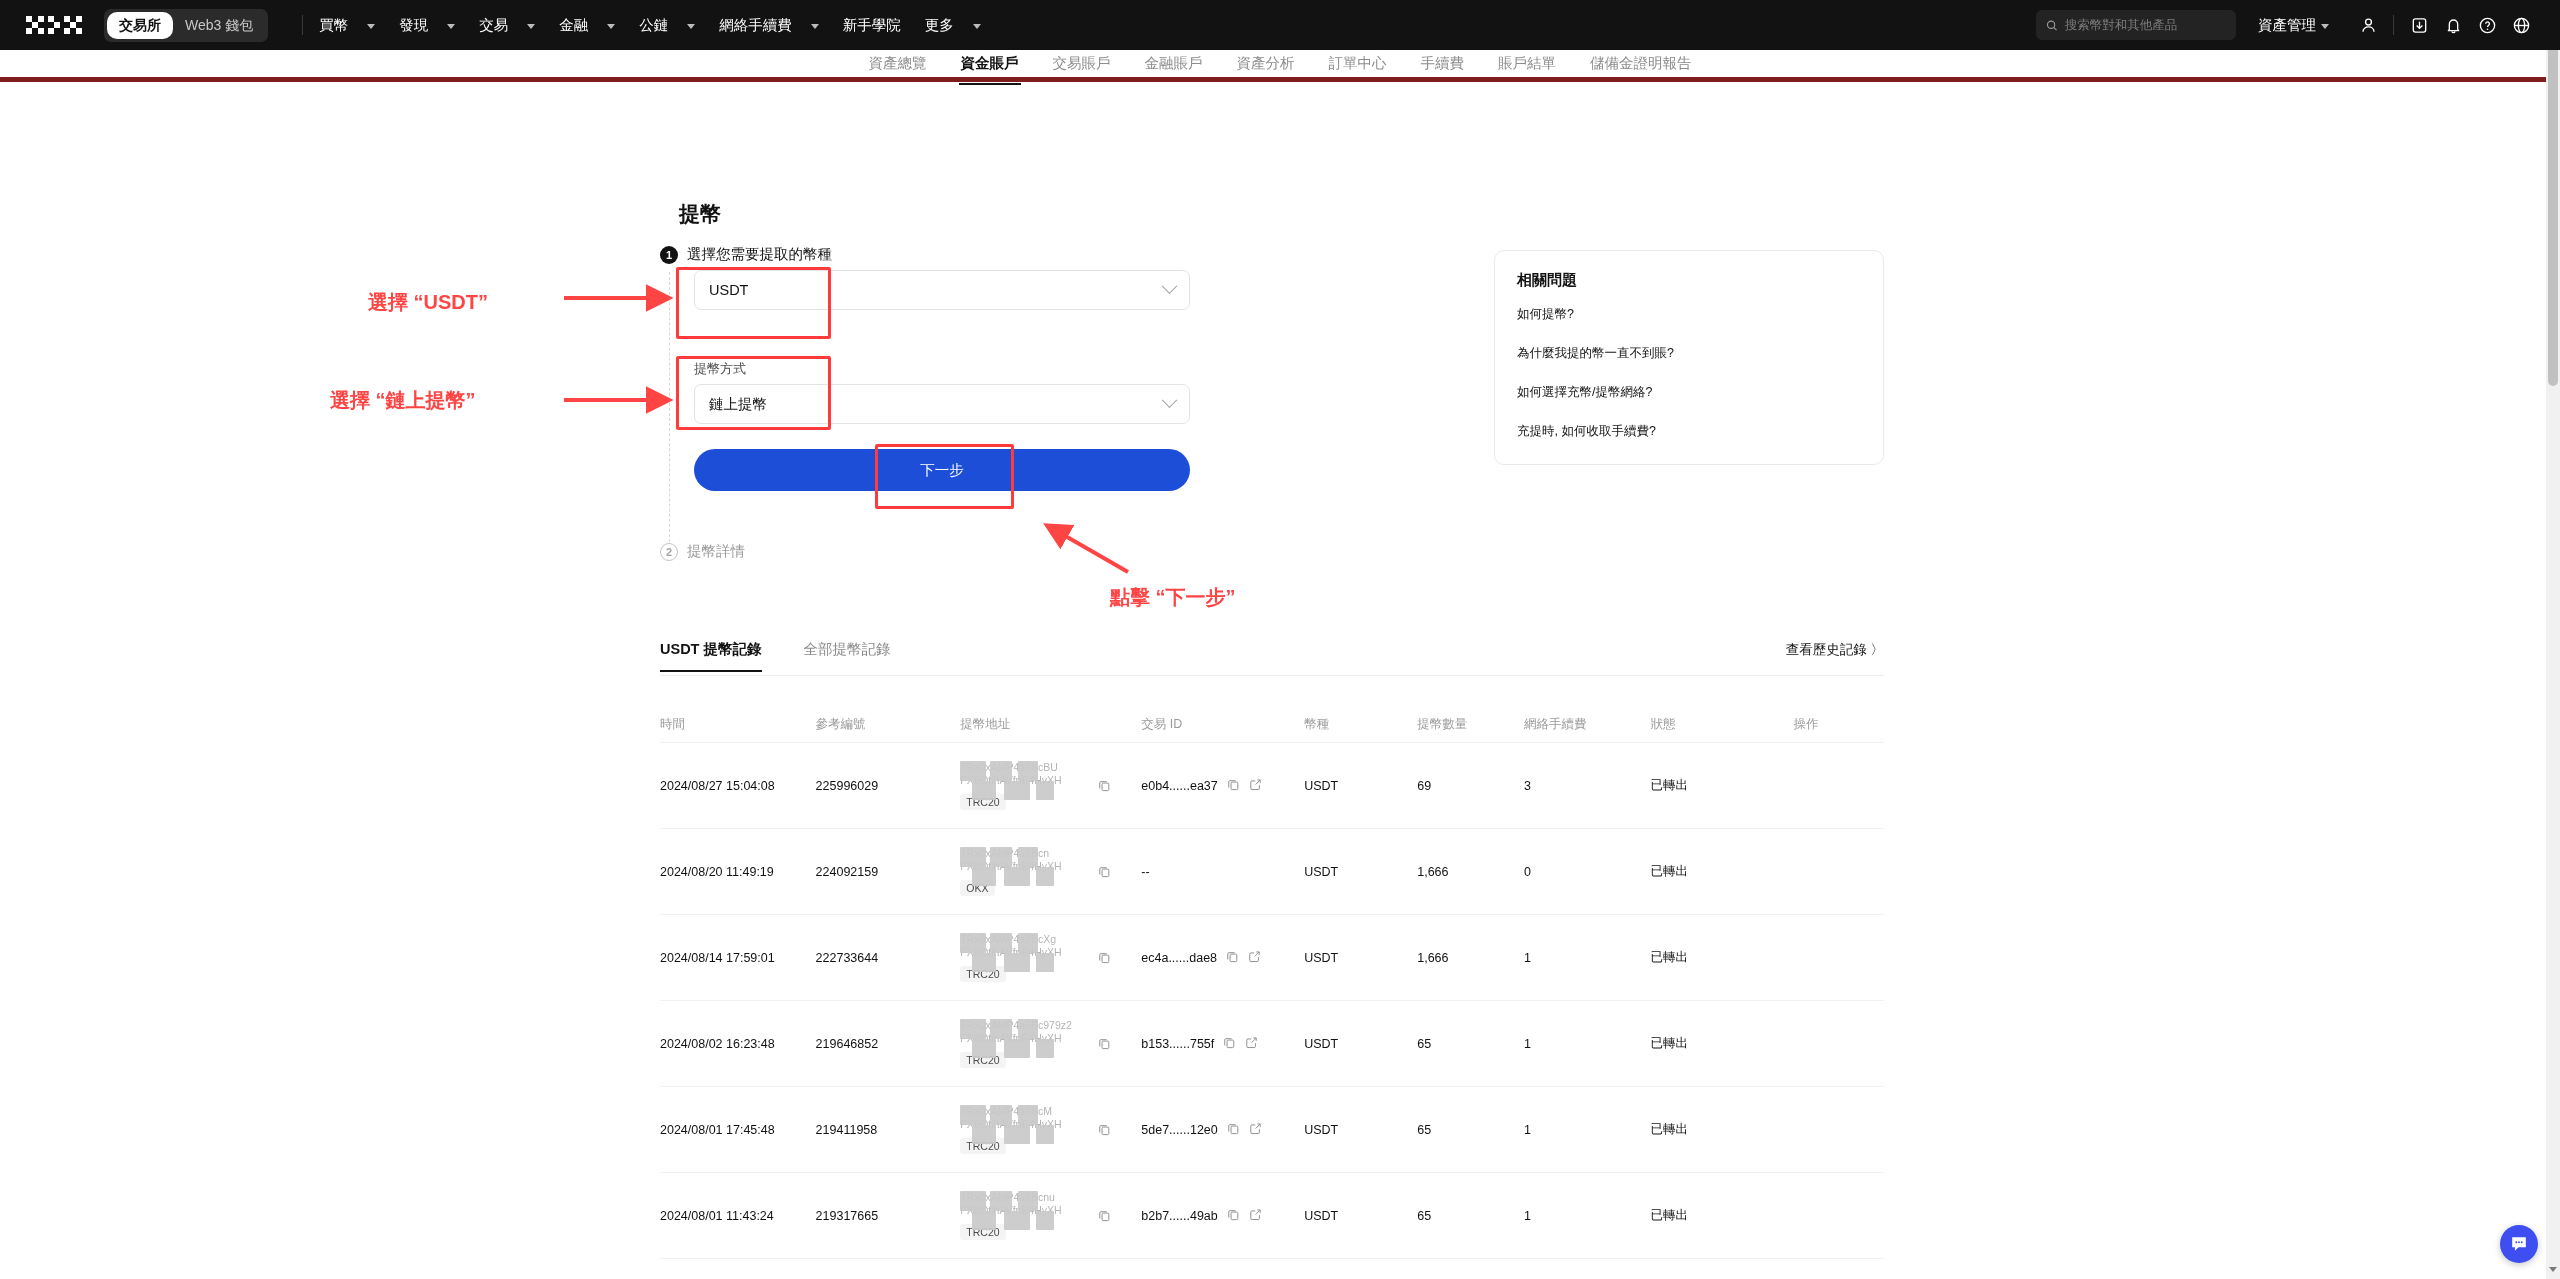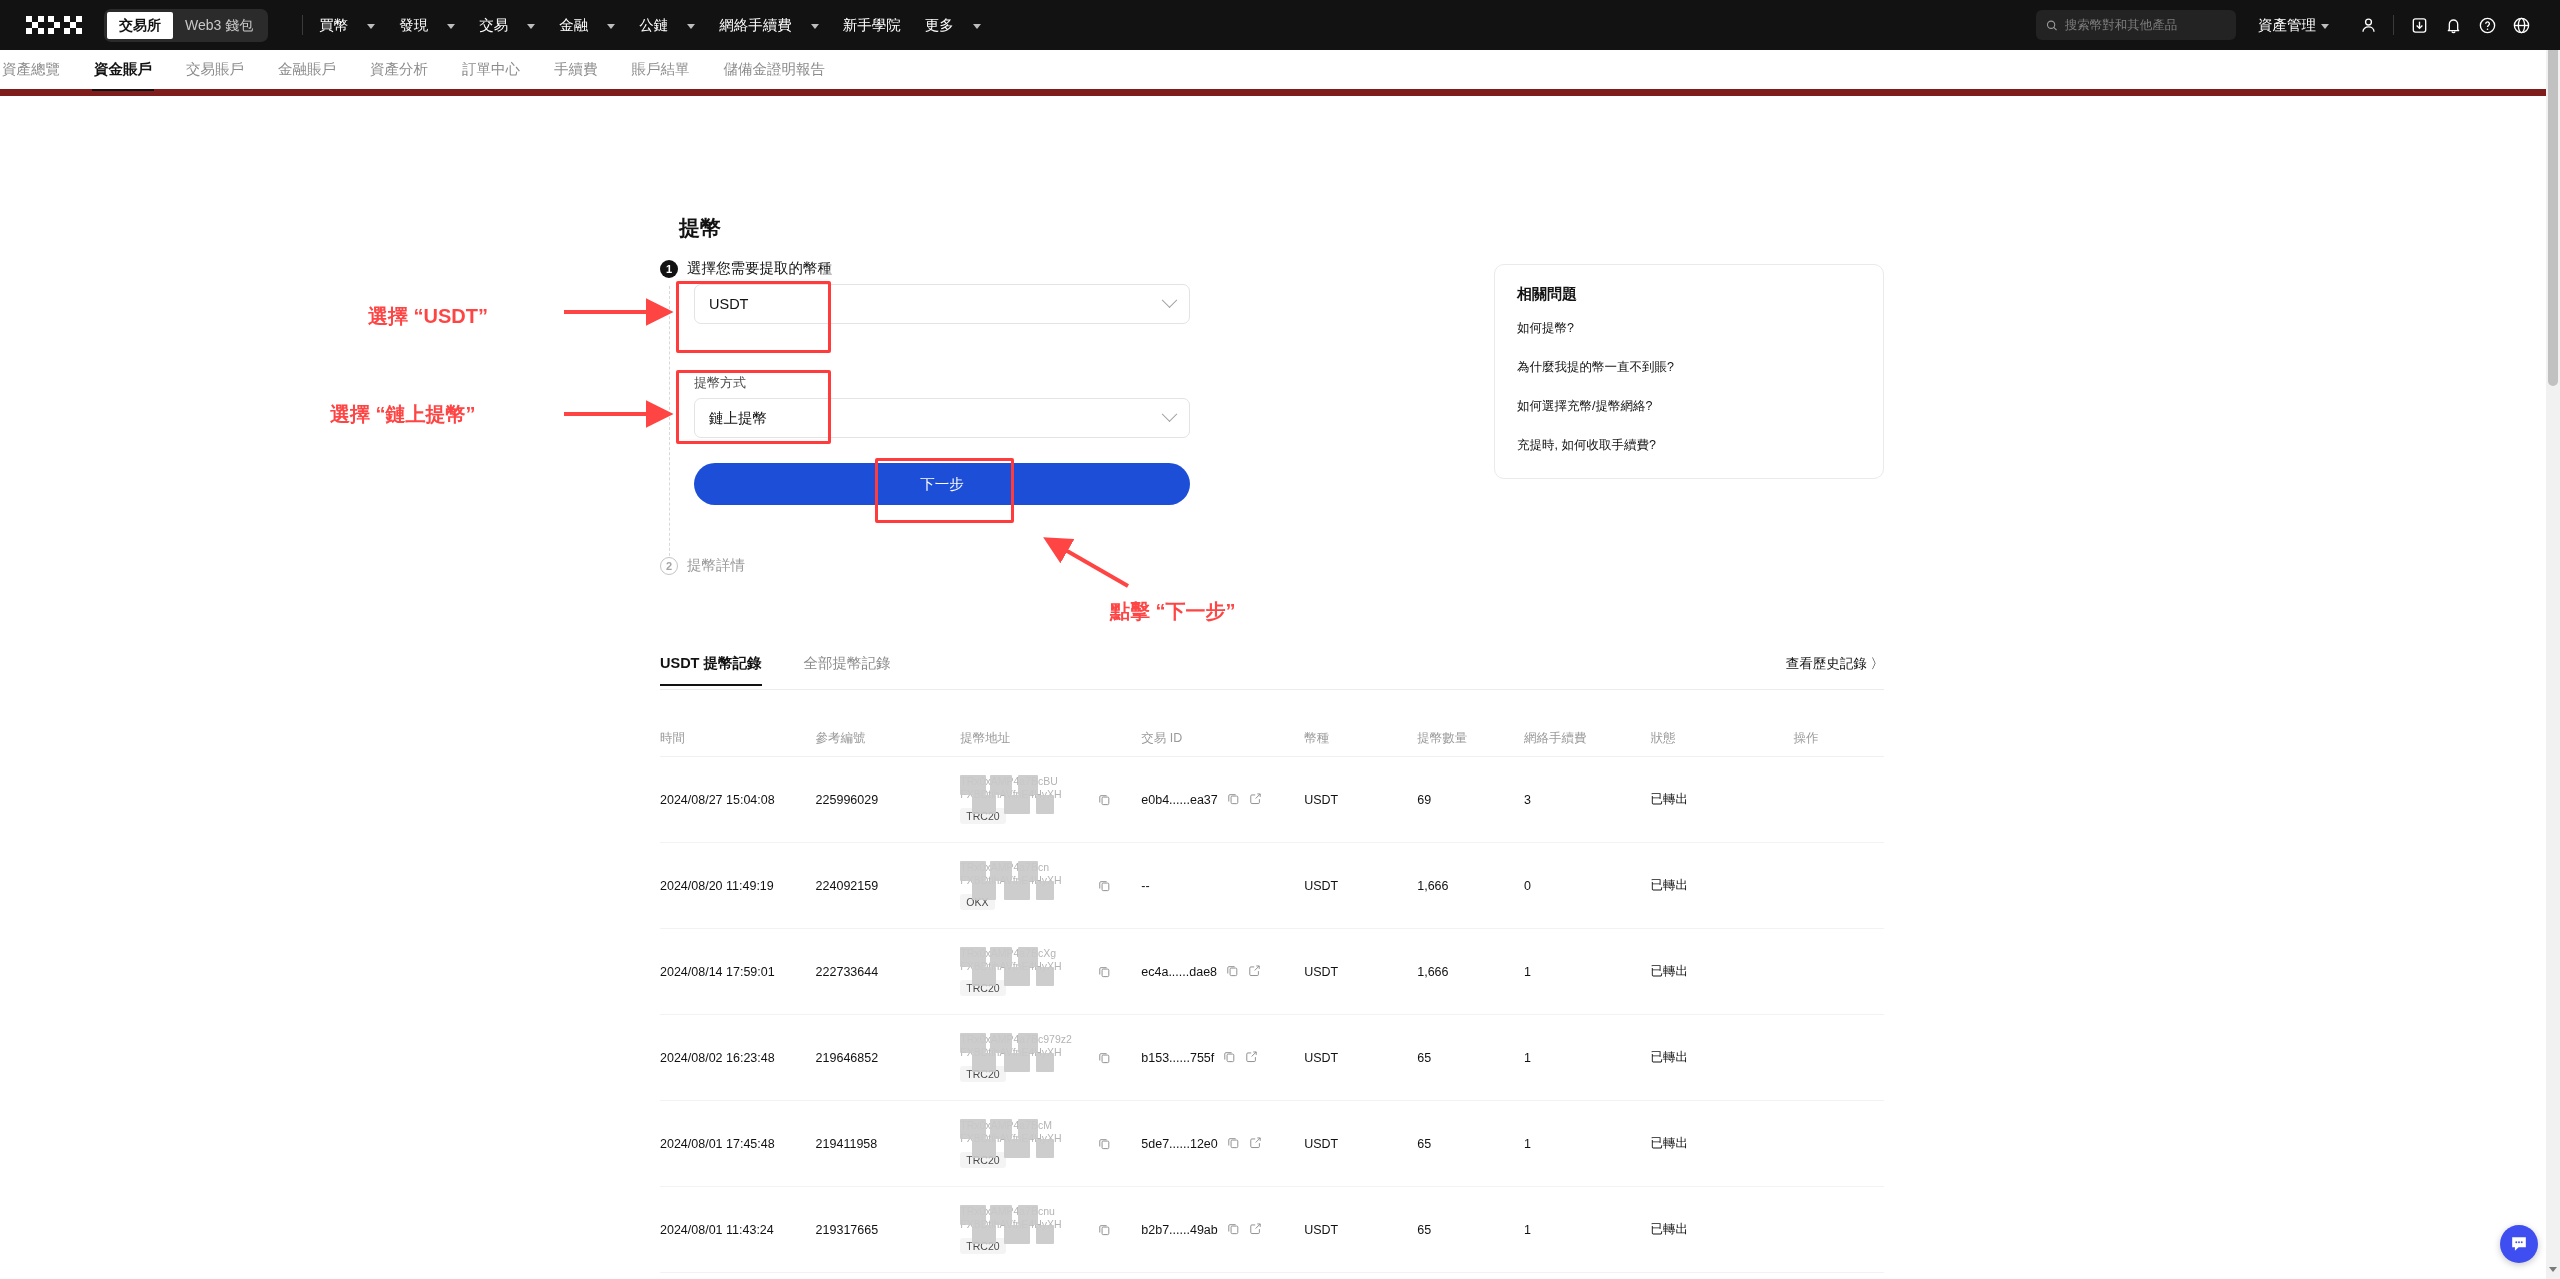--- a/index.html
+++ b/index.html
@@ -18,21 +18,21 @@
     display: flex; align-items: center; padding: 0 22px 0 26px;
     position: relative; z-index: 5;
   }
   .logo { display: flex; align-items: center; margin-right: 22px; }
   .logo svg { display: block; }
   .seg {
     display: flex; background: #2b2b2b; border-radius: 7px; padding: 3px;
     margin-right: 18px;
   }
   .seg-item {
-    font-size: 14px; padding: 5px 12px; border-radius: 2px;
+    font-size: 14px; padding: 5px 12px; border-radius: 10px;
     color: #c8c8c8; white-space: nowrap; cursor: pointer; line-height: 17px;
   }
   .seg-item.active { background: #fff; color: #121212; font-weight: 600; }
   .divider-v { width: 1px; height: 20px; background: #3a3a3a; margin: 0 16px; }
   .mainmenu { display: flex; align-items: center; gap: 24px; }
   .menu-item {
     font-size: 14.5px; color: #fff; display: flex; align-items: center;
     gap: 19px; cursor: pointer; white-space: nowrap;
   }
   .caret {
@@ -54,22 +54,22 @@
     font-size: 14.5px; color: #fff; display: flex; align-items: center; gap: 5px;
     margin-right: 22px; cursor: pointer; white-space: nowrap;
   }
   .icon-btn {
     width: 34px; height: 34px; display: flex; align-items: center;
     justify-content: center; cursor: pointer; color: #fff;
   }
 
   
   .subnav {
-    height: 46px; display: flex; align-items: center; 
-    gap: 30px; border-bottom: 7px solid #7f1d1d; background: #fff;
+    height: 32px; display: flex; align-items: center; justify-content: center;
+    gap: 30px; border-bottom: 5px solid #7f1d1d; background: #fff;
   }
   .subnav-item {
     font-size: 14.5px; color: #8c8c8c; cursor: pointer; padding: 12px 2px;
     position: relative; white-space: nowrap;
   }
   .subnav-item.active { color: #121212; font-weight: 700; }
   .subnav-item.active::after {
     content: ""; position: absolute; left: 0; right: 0; bottom: 0;
     height: 2px; background: #121212;
   }

